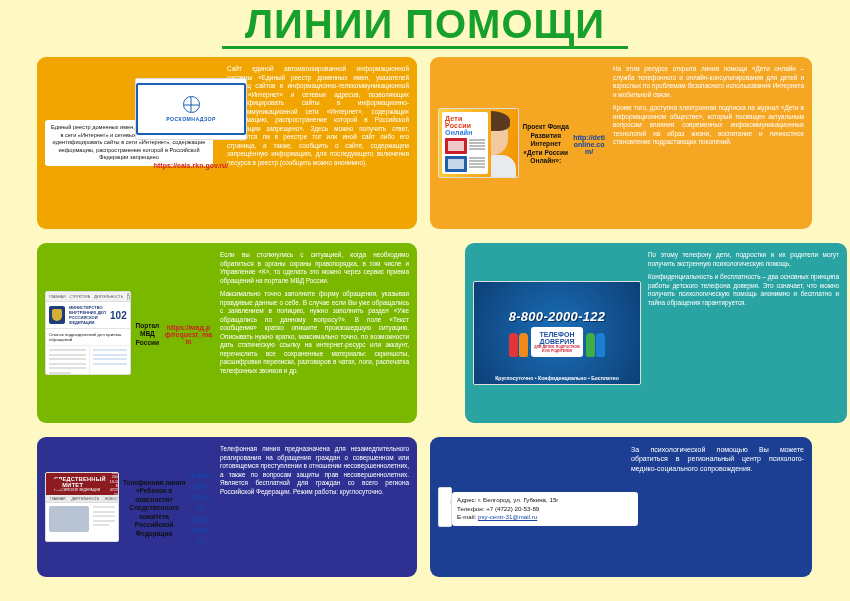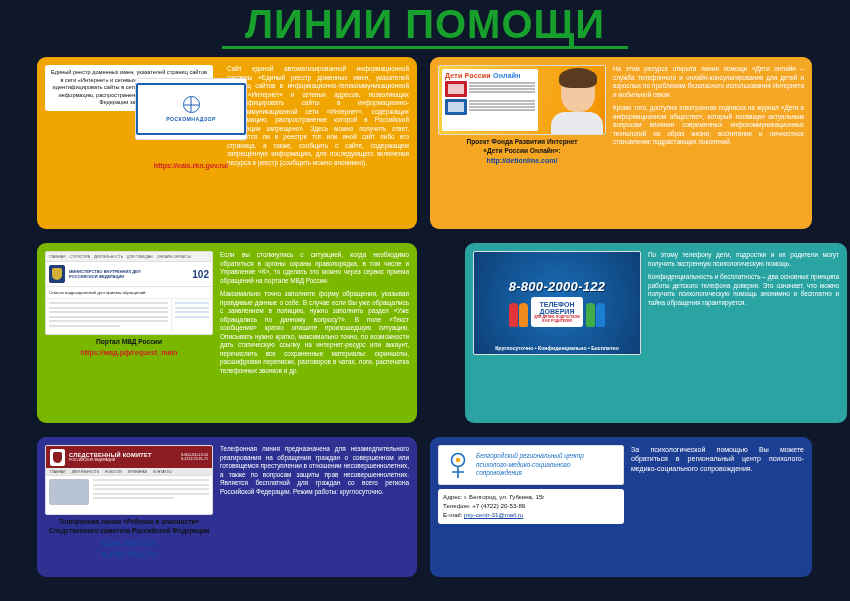--- a/index.html
+++ b/index.html
@@ -11,21 +11,21 @@
     height: 601px;
     background: #ffffff;
     font-family: "Liberation Sans", sans-serif;
     overflow: hidden;
     position: relative;
   }
   .page {
     position: relative;
     width: 850px;
     height: 601px;
-    background: #0f172a;
+    background: #fef9c3;
   }
   
   .title {
     position: absolute;
     top: 2px;
     left: 0;
     width: 850px;
     text-align: center;
     font-size: 40px;
     font-weight: bold;
@@ -48,21 +48,21 @@
     box-sizing: border-box;
     padding: 8px;
     display: flex;
     gap: 7px;
     overflow: hidden;
   }
   .card .left {
     width: 168px;
     flex: 0 0 168px;
     display: flex;
-    flex-direction: column;
+    flex-direction: row;
     align-items: center;
   }
   .card .right {
     flex: 1 1 auto;
     color: #ffffff;
     font-size: 6.4px;
     line-height: 1.33;
     text-align: justify;
   }
   .card .right p { margin: 0 0 5px 0; }

